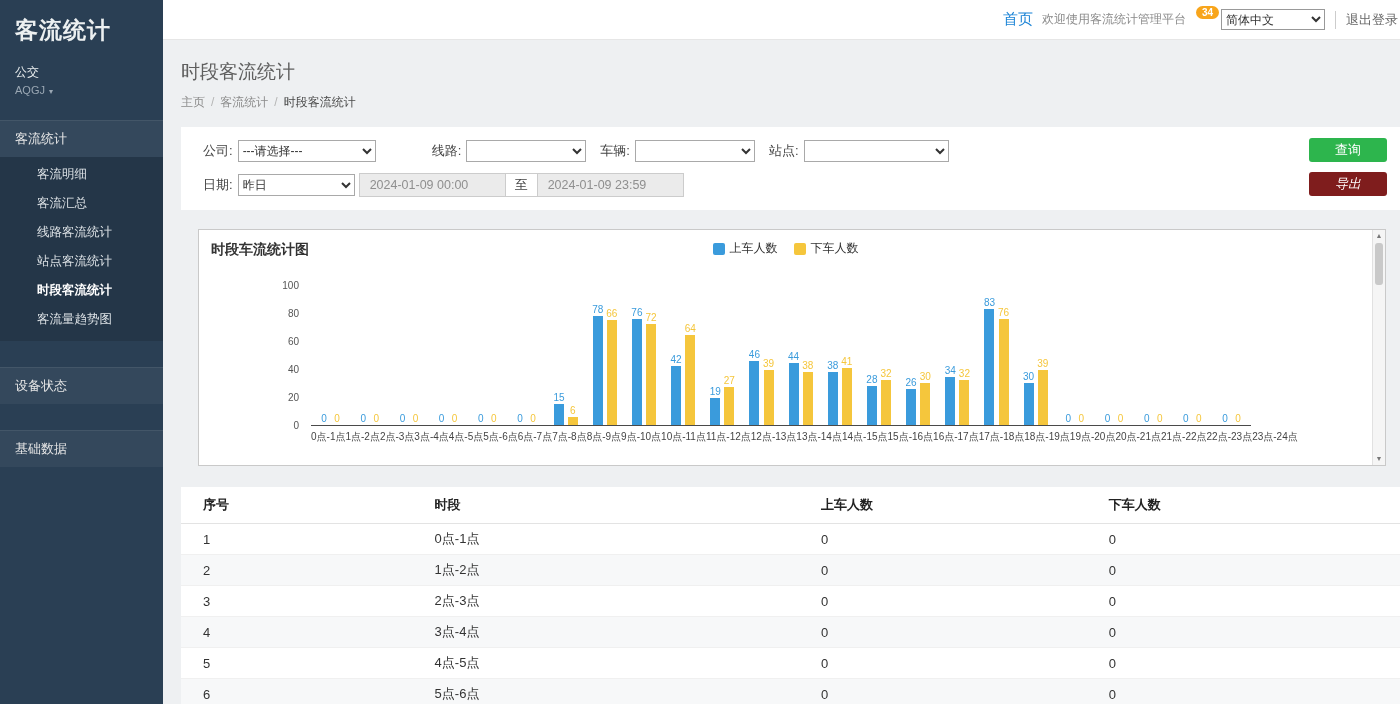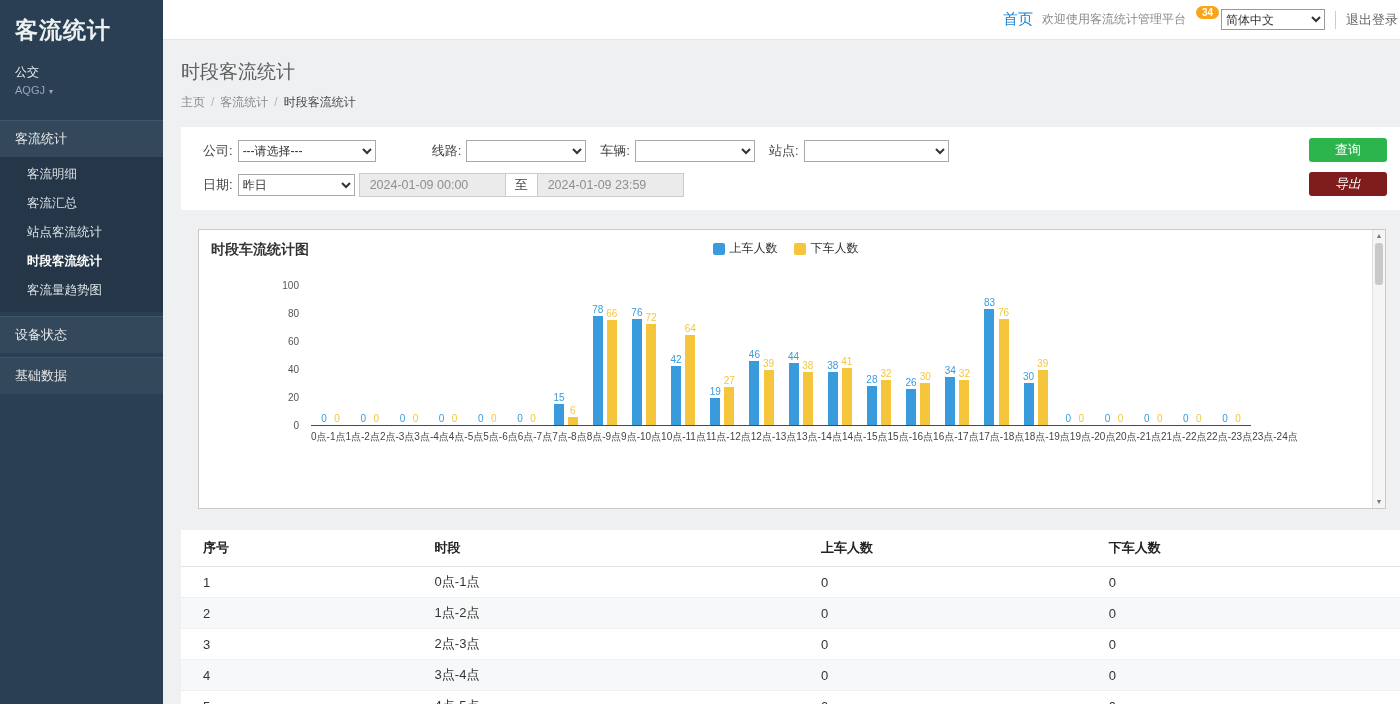--- a/index.html
+++ b/index.html
@@ -8,23 +8,23 @@
 
   
   .sidebar { position:absolute; left:0; top:0; width:163px; height:704px; background:#2a3f54; z-index:5; }
   .sidebar-title { color:#ecf0f1; font-size:23px; font-weight:bold; padding:15px 14px 2px 15px; letter-spacing:1px; }
   .sidebar-org { color:#ecf0f1; font-size:12px; padding:16px 15px 1px; }
   .sidebar-user { color:#9aa7b3; font-size:11px; padding:2px 15px 0; cursor:pointer; }
   .caret { display:inline-block; margin-left:4px; font-size:8px; color:#9aa7b3; }
   .menu { margin-top:24px; }
   .menu-section { padding:9px 15px; font-size:13px; color:#e7e7e7; background:rgba(255,255,255,0.05);
                   border-top:1px solid rgba(255,255,255,0.08); cursor:pointer; }
-  .menu-section.spaced { margin-top:4px; }
+  .menu-section.spaced { margin-top:26px; }
   .menu-children { background:rgba(0,0,0,0.14); padding:3px 0 7px; }
-  .menu-child { padding:6px 10px 6px 27px; font-size:12.5px; color:#dde2e6; cursor:pointer; }
+  .menu-child { padding:6px 10px 6px 37px; font-size:12.5px; color:#dde2e6; cursor:pointer; }
   .menu-child.active { color:#ffffff; font-weight:bold; }
 
   
   .main { margin-left:163px; height:704px; position:relative; }
   .topbar { height:40px; background:#ffffff; border-bottom:1px solid #e6e6e6;
             display:flex; align-items:center; justify-content:flex-end; padding:0 2px 0 10px; }
   .home-link { color:#1c84d6; font-size:15px; cursor:pointer; margin-right:9px; white-space:nowrap; }
   .welcome { color:#8a8a8a; font-size:12px; margin-right:10px; white-space:nowrap; }
   .badge { background:#f8a51b; color:#fff; font-size:10px; font-weight:bold; border-radius:8px;
            padding:1px 6px; position:relative; top:-7px; margin-right:2px; cursor:pointer; }
@@ -52,21 +52,21 @@
   .date-input { height:24px; width:147px; background:#ebebeb; border:1px solid #ccc; color:#8f8f8f;
                 font-size:12.5px; padding:0 10px; }
   .to-box { height:24px; padding:0 9px; font-size:13px; color:#444; display:flex; align-items:center;
             border-top:1px solid #ccc; border-bottom:1px solid #ccc; background:#fff; }
   .btn { position:absolute; right:13px; width:78px; height:24px; border:none; border-radius:3px;
          color:#fff; font-size:13px; cursor:pointer; }
   .btn-query { top:11px; }
   .btn-export { top:45px; }
 
   
-  .chart-card { background:#fff; border:1px solid #c9c9c9; margin:19px 14px 0 35px; height:280px; position:relative; }
+  .chart-card { background:#fff; border:1px solid #c9c9c9; margin:19px 14px 0 35px; height:237px; position:relative; }
   .chart-title { position:absolute; left:12px; top:11px; font-size:14px; font-weight:bold; color:#333; }
   .legend { position:absolute; top:10px; left:0; right:13px; display:flex; justify-content:center; gap:16px; }
   .legend-item { display:flex; align-items:center; gap:5px; font-size:12px; color:#333; cursor:pointer; }
   .legend-swatch { width:12px; height:12px; border-radius:2px; display:inline-block; }
   .chart-area { position:absolute; left:0; top:40px; right:13px; bottom:0; }
   .y-axis { position:absolute; left:0; top:16px; width:106px; height:140px; }
   .y-tick { position:absolute; right:6px; font-size:10px; color:#555; }
   .plot { position:absolute; left:112px; top:16px; width:940px; height:140px;
           border-bottom:1px solid #4a4a4a; display:flex; align-items:flex-end; }
   .bar-group { flex:1 1 0; display:flex; justify-content:center; align-items:flex-end; height:100%; }
@@ -95,20 +95,21 @@
   <div class="sidebar-title">客流统计</div>
   <div class="sidebar-org">公交</div>
   <div class="sidebar-user">
     <span>AQGJ</span><span class="caret">▾</span>
   </div>
   <nav class="menu" id="menu">
       <div class="menu-section">客流统计</div>
       <div class="menu-children">
         <div class="menu-child">客流明细</div>
         <div class="menu-child">客流汇总</div>
+        <div class="menu-child">线路客流统计</div>
         <div class="menu-child">站点客流统计</div>
         <div class="menu-child active">时段客流统计</div>
         <div class="menu-child">客流量趋势图</div>
       </div>
       <div class="menu-section spaced">设备状态</div>
       <div class="menu-section spaced">基础数据</div>
     </nav>
 </aside>
 
 <div class="main">

